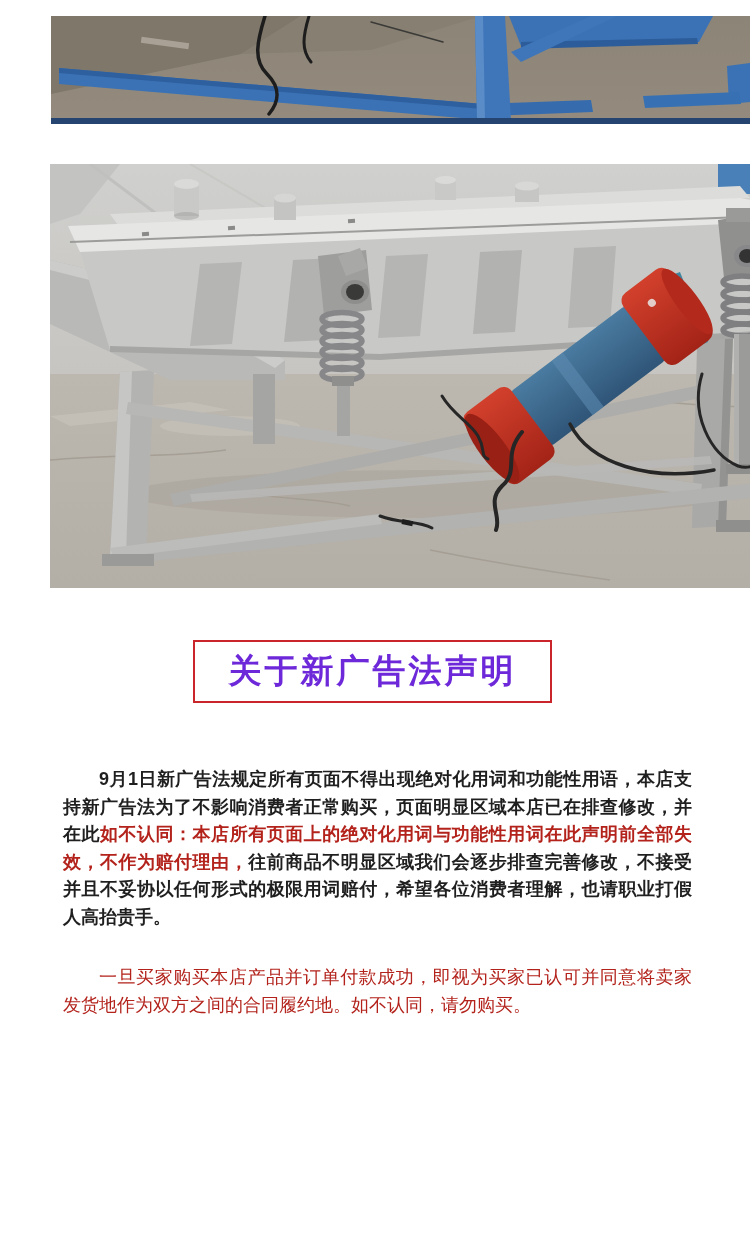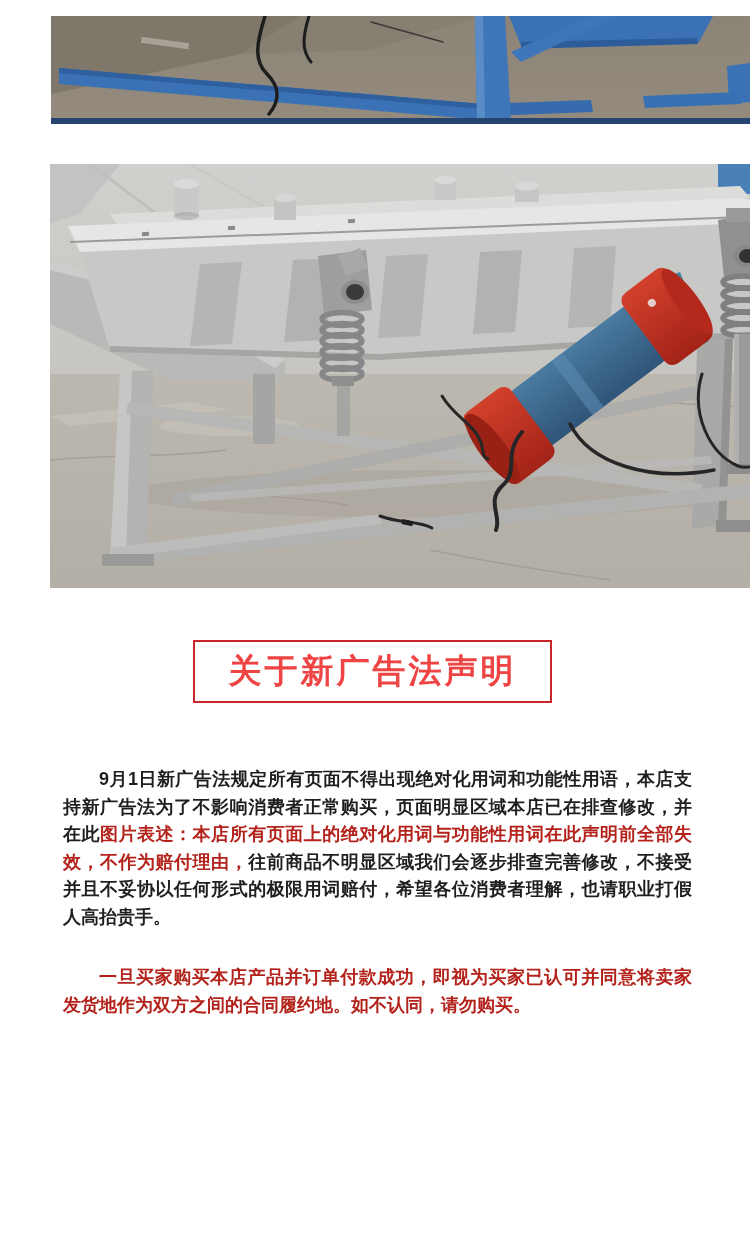--- a/index.html
+++ b/index.html
@@ -14,31 +14,31 @@
   }
   .photo{position:absolute;display:block;line-height:0;}
   .photo-top{left:11px;top:0;width:721px;height:108px;}
   .photo-main{left:10px;top:148px;width:723px;height:424px;}
   .title-box{
     position:absolute;left:193px;top:640px;width:359px;height:63px;
     border:2px solid var(--title-border-red);box-sizing:border-box;
     display:flex;align-items:center;justify-content:center;background:#fff;
   }
   .title-box span{
-    font-size:33px;font-weight:700;color:#ef4444;letter-spacing:3px;white-space:nowrap;
+    font-size:33px;font-weight:700;color:#6d28d9;letter-spacing:3px;white-space:nowrap;
   }
   .statement-text{
     position:absolute;left:63px;top:766px;width:629px;
     font-size:18px;line-height:27.5px;color:var(--text-black);
     font-weight:600;text-align:justify;
   }
   .statement-text p{margin:0 0 33px 0;text-indent:2em;}
   .statement-text p.p2{margin-bottom:26px;}
   .red{color:var(--text-red);font-weight:700;}
-  p.red-para{color:var(--text-red);font-weight:700;}
+  p.red-para{color:var(--text-red);font-weight:400;}
 </style>
 </head>
 <body>
 
 <figure class="photo photo-top">
   <svg width="721" height="108" viewBox="0 0 721 108">
     <defs>
       <linearGradient id="floor1" x1="0" y1="0" x2="0" y2="1">
         <stop offset="0" stop-color="#8c8477"></stop>
           <stop offset="1" stop-color="#948b7e"></stop>
@@ -215,15 +215,15 @@
     </g>
     <rect x="352" y="356" width="11" height="5" fill="#1f1f1f" transform="rotate(12 357 358)"></rect>
   </svg>
 </figure>
 
 <div class="title-box">
   <span>关于新广告法声明</span>
 </div>
 
 <div class="statement-text">
-  <p class="p1"><span>9月1日新广告法规定所有页面不得出现绝对化用词和功能性用语，本店支持新广告法为了不影响消费者正常购买，页面明显区域本店已在排查修改，并在此</span><span class="red">图片表述：本店所有页面上的绝对化用词与功能性用词在此声明前全部失效，不作为赔付理由，</span><span>往前商品不明显区域我们会逐步排查完善修改，不接受并且不妥协以任何形式的极限用词赔付，希望各位消费者理解，也请职业打假人高抬贵手。</span></p>
+  <p class="p1"><span>9月1日新广告法规定所有页面不得出现绝对化用词和功能性用语，本店支持新广告法为了不影响消费者正常购买，页面明显区域本店已在排查修改，并在此</span><span class="red">如不认同：本店所有页面上的绝对化用词与功能性用词在此声明前全部失效，不作为赔付理由，</span><span>往前商品不明显区域我们会逐步排查完善修改，不接受并且不妥协以任何形式的极限用词赔付，希望各位消费者理解，也请职业打假人高抬贵手。</span></p>
   <p class="red-para">一旦买家购买本店产品并订单付款成功，即视为买家已认可并同意将卖家发货地作为双方之间的合同履约地。如不认同，请勿购买。</p>
 </div>
 
 </body></html>

